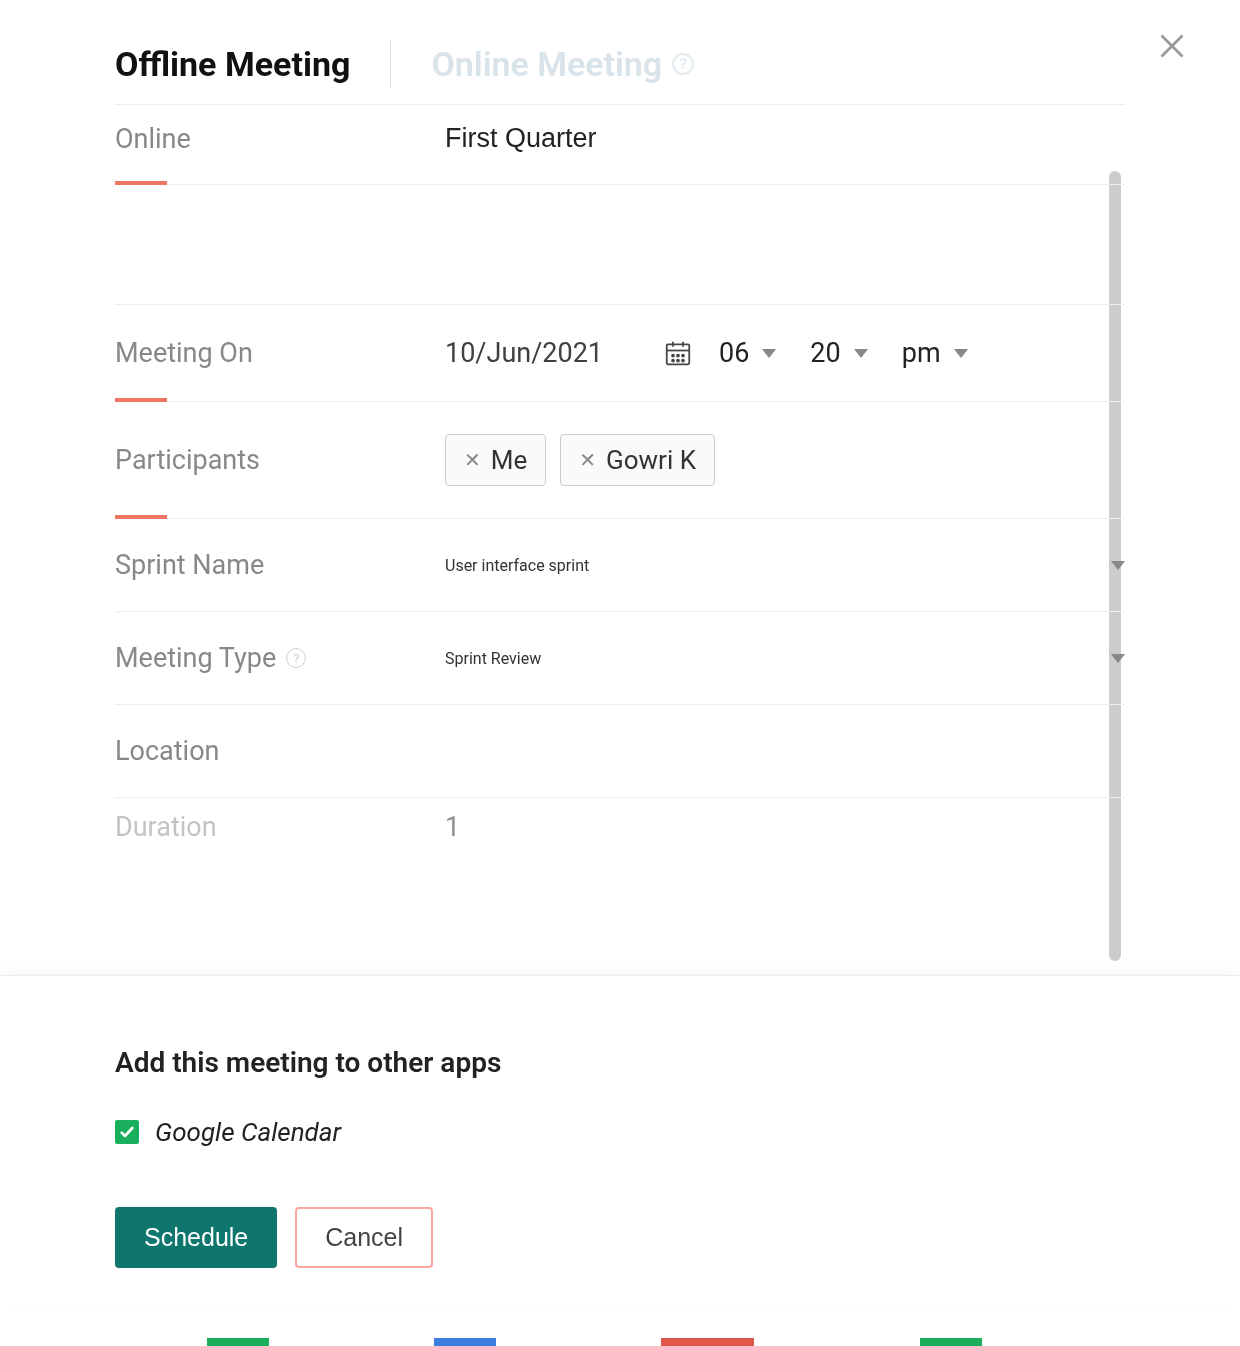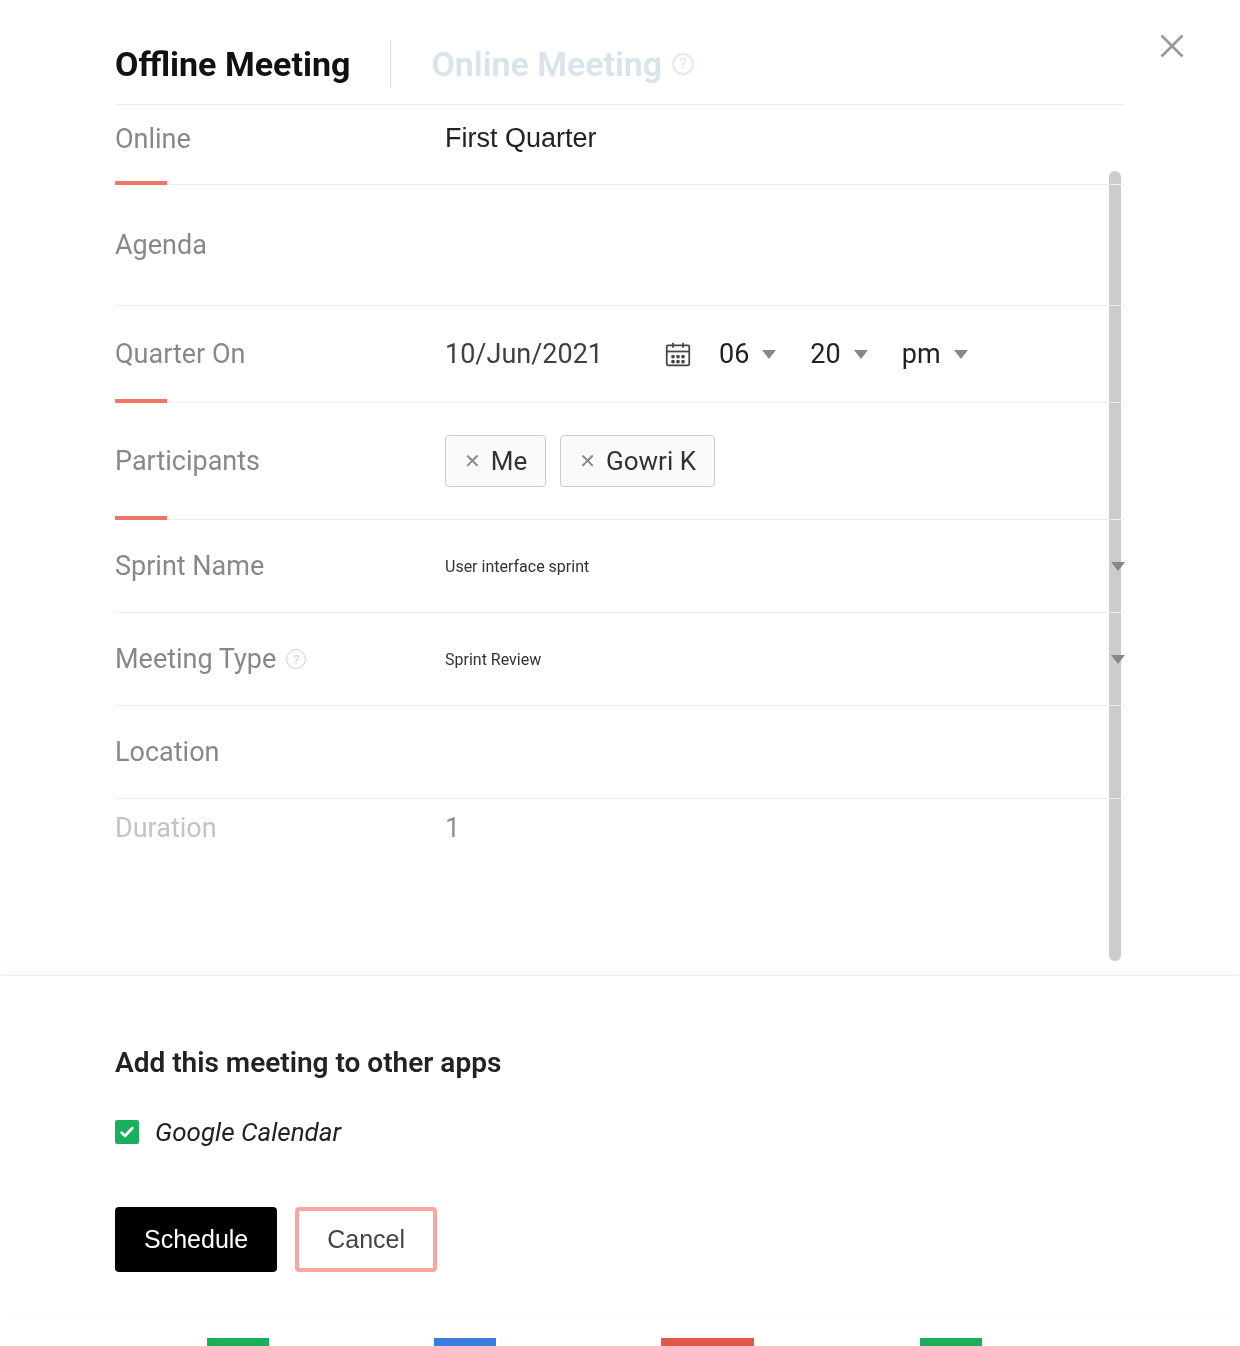--- a/index.html
+++ b/index.html
@@ -206,28 +206,28 @@
       gap: 18px;
     }
     .btn {
       font-size: 25px;
       padding: 14px 28px;
       border-radius: 4px;
       cursor: pointer;
       border: 1px solid transparent;
     }
     .btn-primary {
-      background: #000000;
+      background: #0f766e;
       color: #fff;
       font-weight: 500;
     }
     .btn-secondary {
       background: #fff;
       color: #444;
-      border: 4px solid #fca5a5;
+      border: 2px solid #fca5a5;
     }
     .color-bar {
       position: absolute;
       bottom: 0;
       left: 0;
       right: 0;
       height: 8px;
       display: flex;
     }
     .bar { height: 100%; }
@@ -268,28 +268,27 @@
       <div class="scrollbar"></div>
 
       <div class="field-row first required">
         <div class="field-label">Online</div>
         <div class="field-value">
           <input class="empty-input" type="text" value="First Quarter" style="">
         </div>
       </div>
 
       <div class="field-row" style="padding:44px 0;">
-        <div class="field-label">Agenda</div>
         <div class="field-value">
           <input class="empty-input" type="text" value="" style="">
         </div>
       </div>
 
       <div class="field-row required" style="padding:32px 0;">
-        <div class="field-label">Quarter On</div>
+        <div class="field-label">Meeting On</div>
         <div class="date-section">
           <span class="date-text">10/Jun/2021</span>
           <span class="cal-icon">
             <svg width="30" height="30" viewBox="0 0 24 24" fill="none" stroke="#444" stroke-width="1.4">
                 <rect x="3" y="5" width="18" height="16" rx="1"></rect>
                 <line x1="3" y1="10" x2="21" y2="10"></line>
                 <line x1="8" y1="3" x2="8" y2="7"></line>
                 <line x1="16" y1="3" x2="16" y2="7"></line>
                 <circle cx="8" cy="14" r="0.8" fill="#444"></circle>
                 <circle cx="12" cy="14" r="0.8" fill="#444"></circle>

